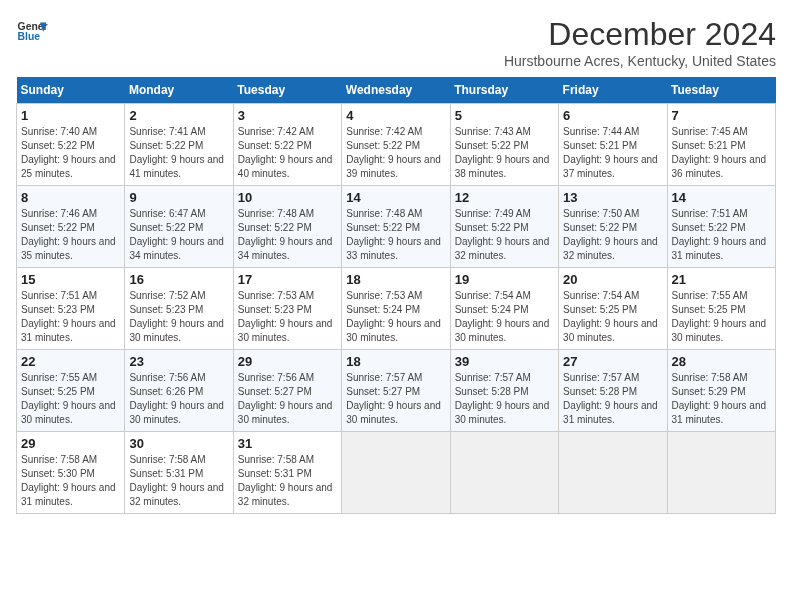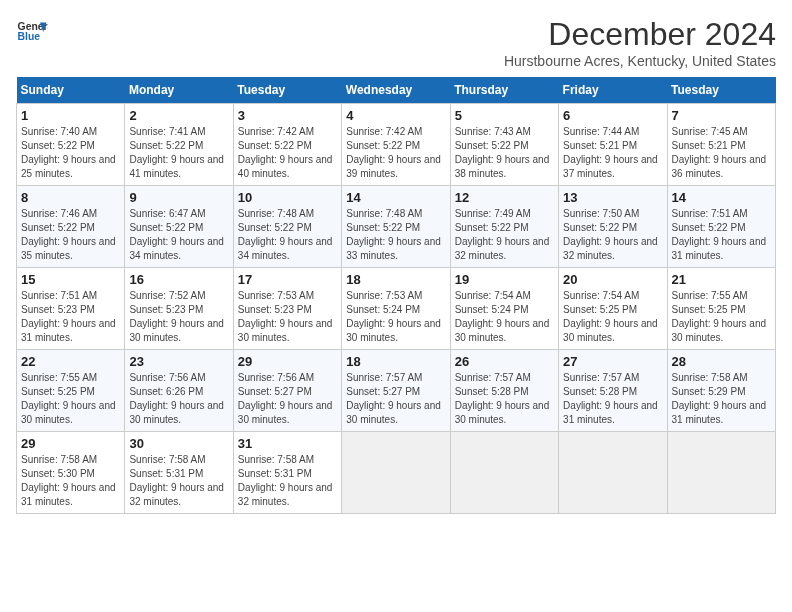--- a/index.html
+++ b/index.html
@@ -313,21 +313,21 @@
       </td>
         <td>
         <span class="day-number">18</span>
         <div class="day-info">
           <span>Sunrise: 7:57 AM</span><br>
           <span>Sunset: 5:27 PM</span><br>
           <span>Daylight: 9 hours and 30 minutes.</span>
         </div>
       </td>
         <td>
-        <span class="day-number">26</span>
+        <span class="day-number">39</span>
         <div class="day-info">
           <span>Sunrise: 7:57 AM</span><br>
           <span>Sunset: 5:28 PM</span><br>
           <span>Daylight: 9 hours and 30 minutes.</span>
         </div>
       </td>
         <td>
         <span class="day-number">27</span>
         <div class="day-info">
           <span>Sunrise: 7:57 AM</span><br>

